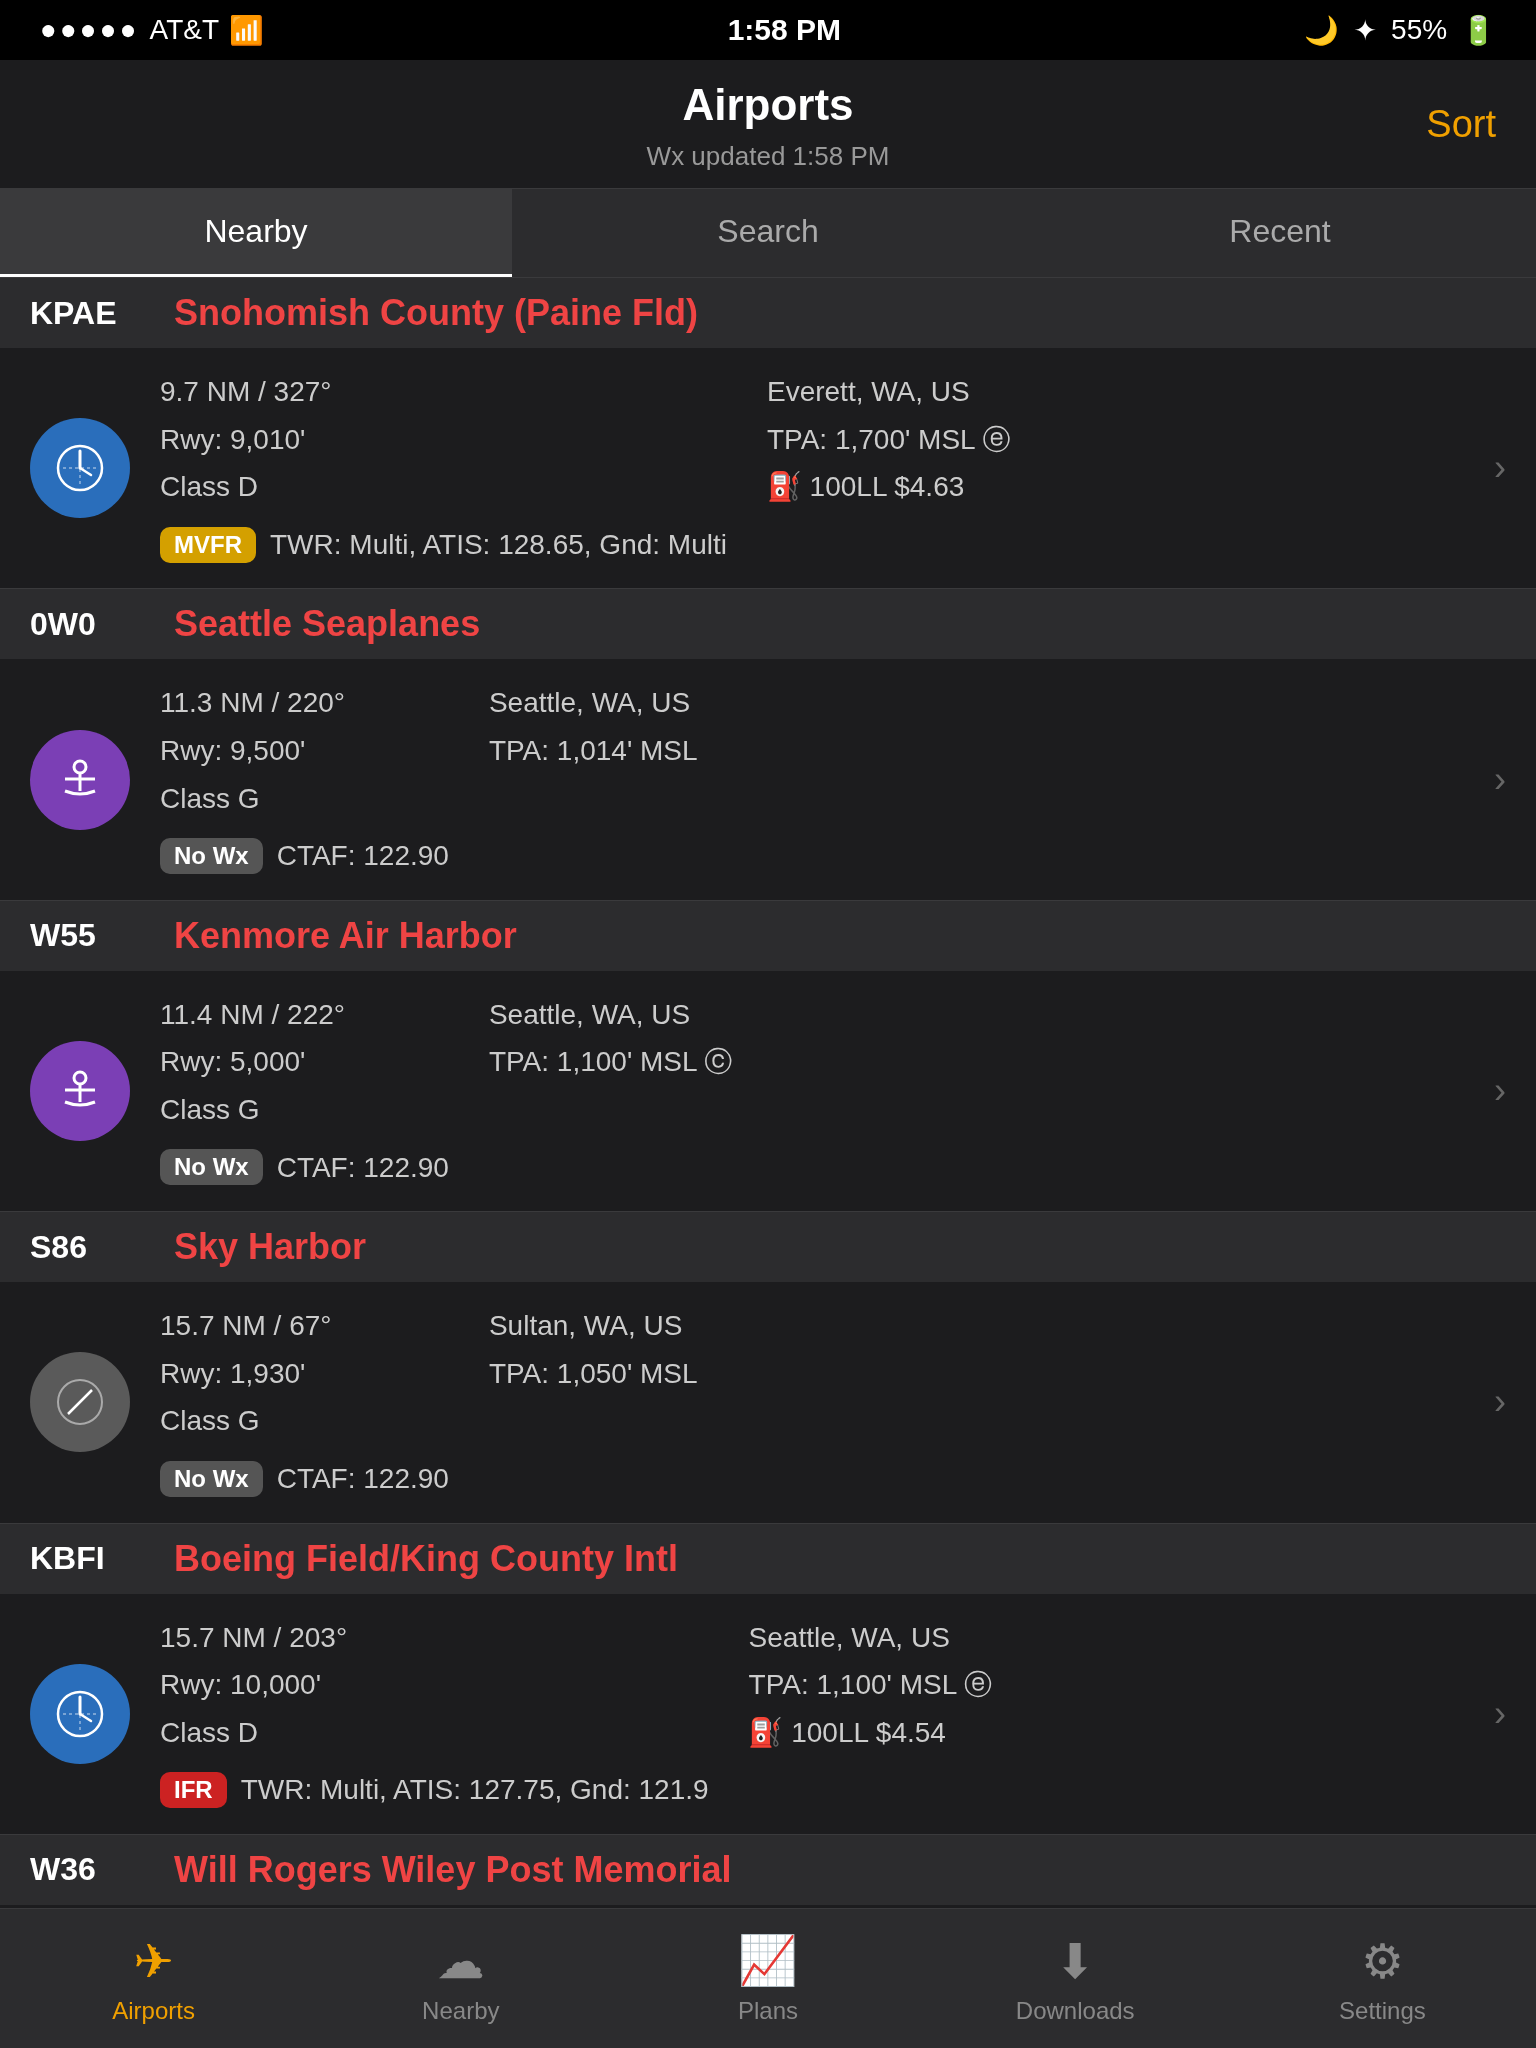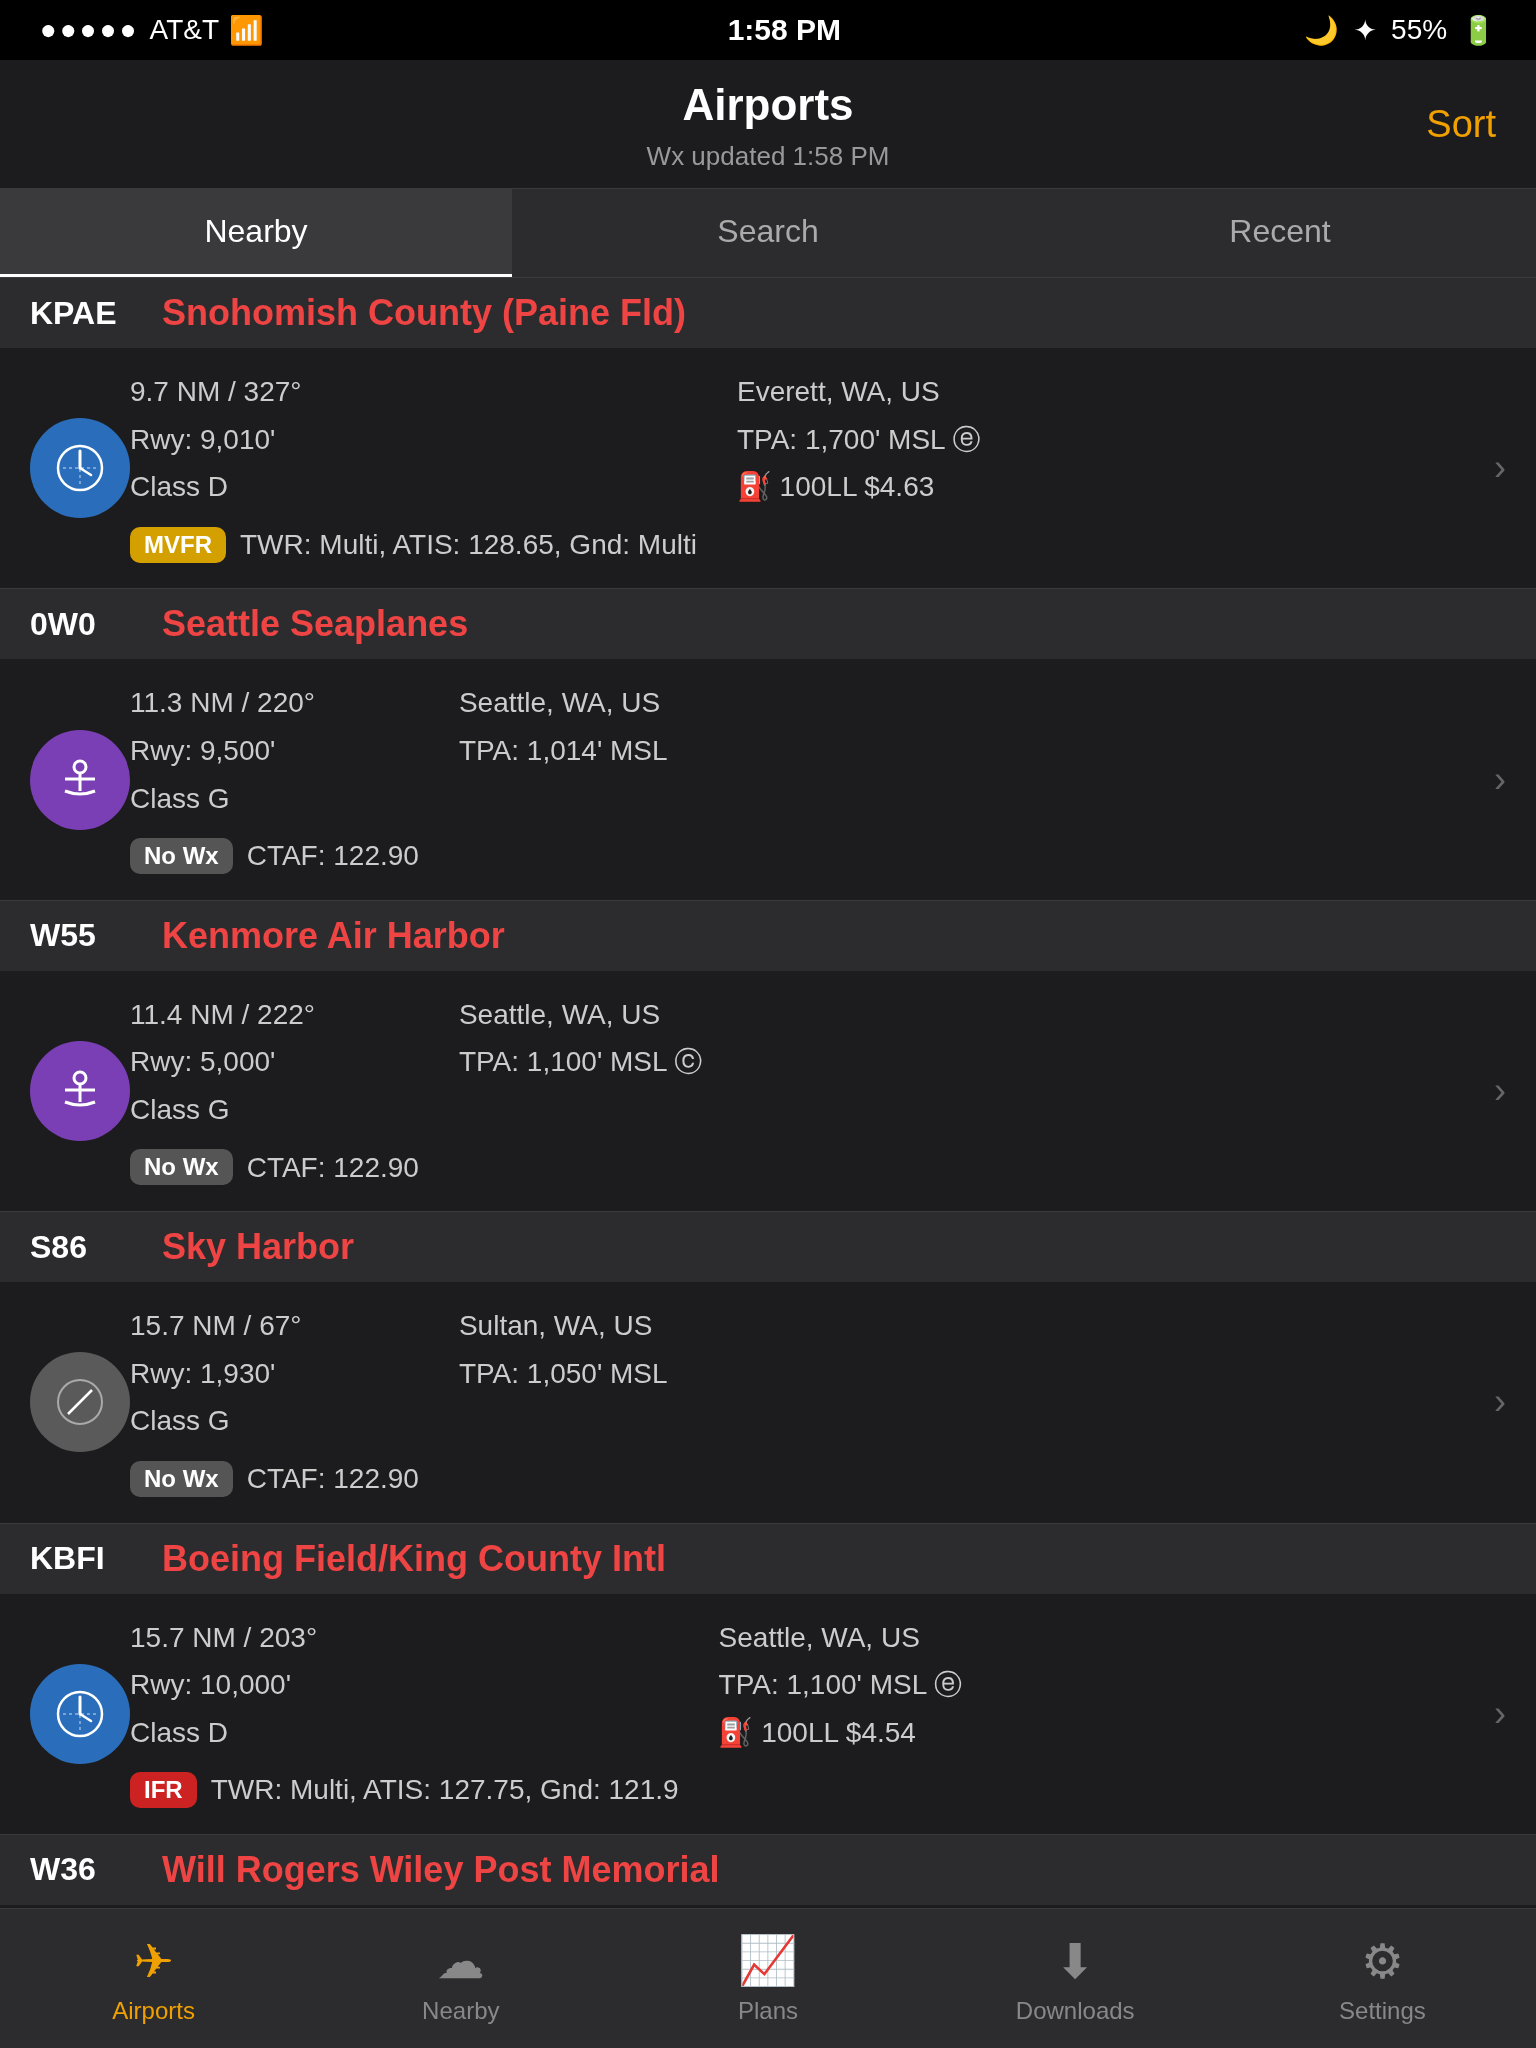--- a/index.html
+++ b/index.html
@@ -88,38 +88,39 @@
 
     .airport-row {
       border-bottom: 1px solid #3a3a3c;
     }
 
     .airport-header {
       background: #2c2c2e;
       padding: 14px 30px;
       display: flex;
       align-items: center;
-      gap: 12px;
+      gap: 24px;
     }
     .airport-code {
       font-size: 32px;
       font-weight: 700;
       color: #fff;
       min-width: 120px;
     }
     .airport-name {
       font-size: 36px;
       font-weight: 700;
       color: #ef4444;
     }
 
     .airport-detail {
       display: flex;
       align-items: center;
       padding: 20px 30px;
+      gap: 30px;
       position: relative;
     }
 
     .airport-icon {
       width: 100px;
       height: 100px;
       border-radius: 50%;
       display: flex;
       align-items: center;
       justify-content: center;

